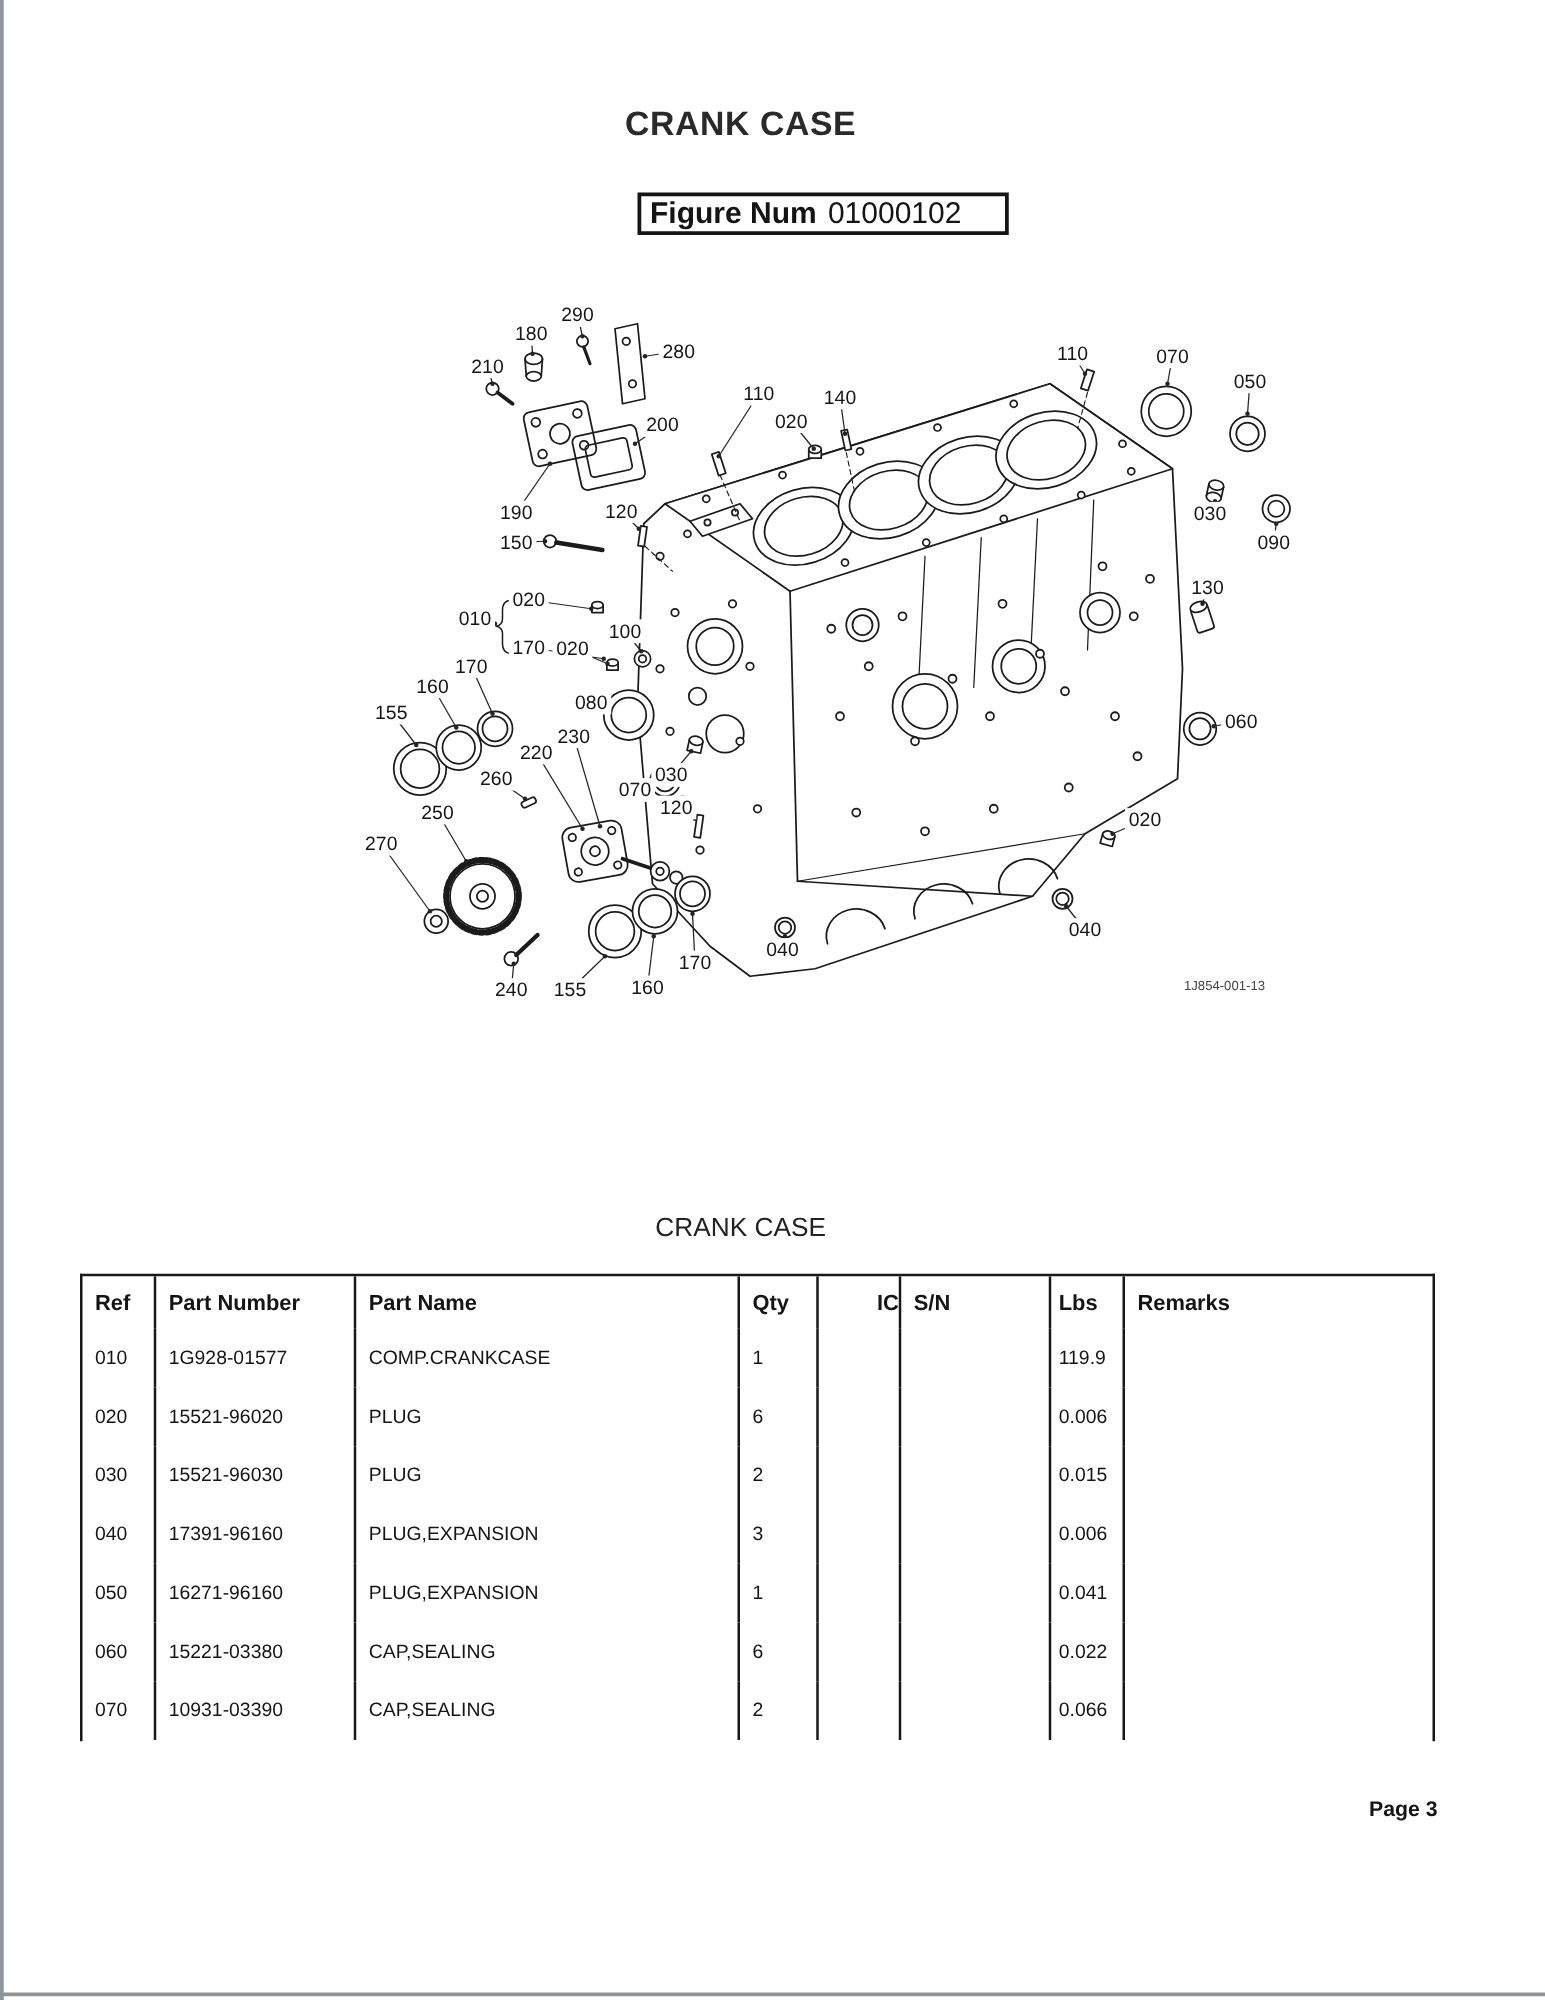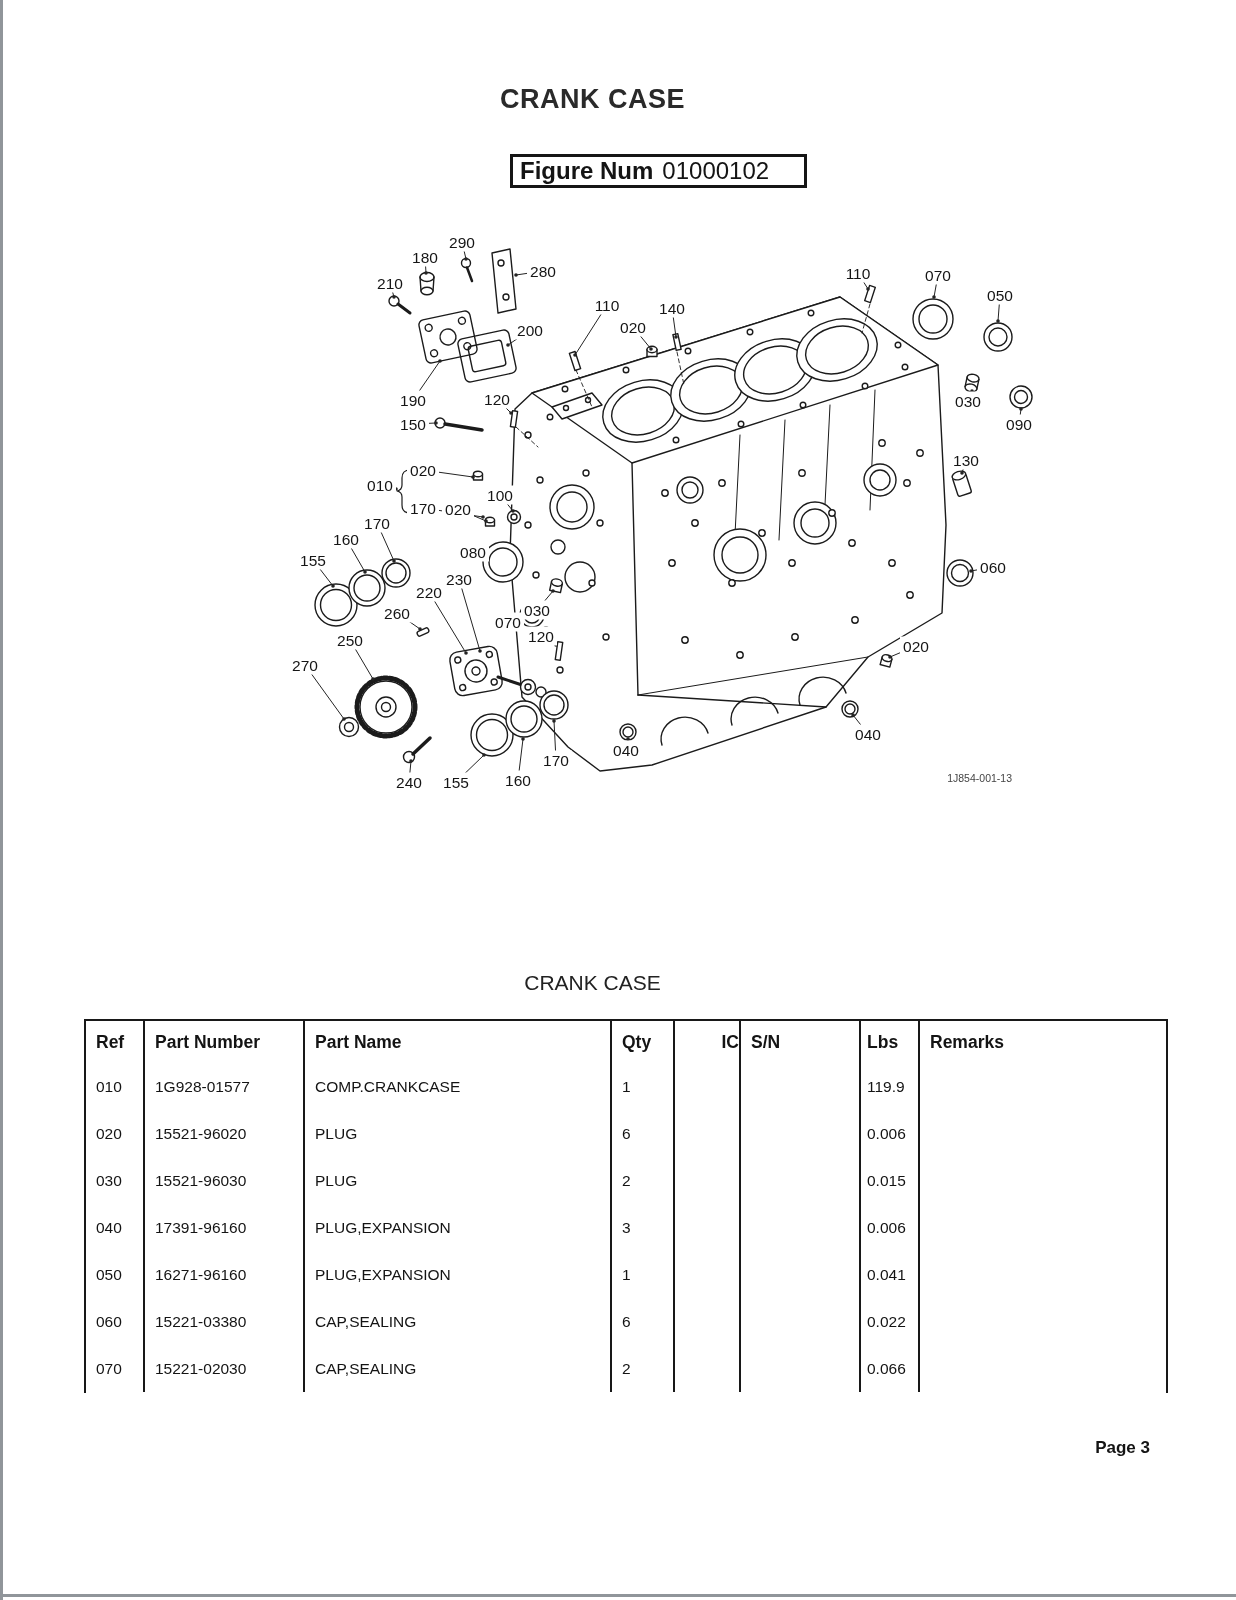--- a/index.html
+++ b/index.html
@@ -3,31 +3,31 @@
 <meta charset="utf-8">
 <style>
   * { margin:0; padding:0; box-sizing:border-box; }
   html,body { width:1236px; height:1600px; }
   body { background:#ffffff; font-family:"Liberation Sans", sans-serif; color:#141414; position:relative; overflow:hidden; }
 
   .title { position:absolute; top:84px; left:0; width:1185px; text-align:center; font-size:27px; letter-spacing:.5px; color:#2a2a2a; }
   .figure-box { position:absolute; left:510px; top:154px; width:297px; height:34px; border:3px solid #151515; display:flex; align-items:center; padding-left:7px; font-size:24px; background:#fff; }
   .figure-box .fig-label { font-weight:bold; margin-right:9px; }
 
-  .diagram { position:absolute; left:270px; top:225px; width:790px; height:580px; }
+  .diagram { position:absolute; left:270px; top:235px; width:790px; height:580px; }
   svg { font-family:"Liberation Sans", sans-serif; }
   #leaders line { stroke:#242424; stroke-width:1; }
   #leaders circle { fill:#242424; }
   #callouts text { font-size:15.5px; fill:#151515; text-anchor:middle; dominant-baseline:central; }
   .callout-bg { fill:#ffffff; }
   #diagram-code { font-size:10.5px; fill:#444; }
 
   .table-title { position:absolute; top:971px; left:0; width:1185px; text-align:center; font-size:21px; font-weight:normal; color:#222; }
 
-  .parts-table-wrap { position:absolute; left:84px; top:1019px; width:1084px; height:374px; border:2px solid #181818; border-bottom:none; overflow:hidden; background:#fff; }
+  .parts-table-wrap { position:absolute; left:64px; top:1019px; width:1084px; height:374px; border:2px solid #181818; border-bottom:none; overflow:hidden; background:#fff; }
   table { border-collapse:collapse; table-layout:fixed; width:100%; }
   th { height:42px; font-size:17.5px; text-align:left; padding-left:10px; border-right:2px solid #181818; vertical-align:middle; }
   td { height:47px; font-size:15.5px; padding-left:10px; border-right:2px solid #181818; vertical-align:middle; }
   th:last-child, td:last-child { border-right:none; }
   th:nth-child(5) { text-align:right; padding-left:0; }
   th:nth-child(7), td:nth-child(7) { padding-left:6px; }
 
   .page-num { position:absolute; top:1438px; right:86px; font-size:17px; font-weight:bold; }
 
   .edge-left { position:absolute; left:0; top:0; width:3px; height:1600px; background:#90959a; }
@@ -583,21 +583,21 @@
             <td>15221-03380</td>
             <td>CAP,SEALING</td>
             <td>6</td>
             <td></td>
             <td></td>
             <td>0.022</td>
             <td></td>
           </tr>
           <tr>
             <td>070</td>
-            <td>15221-02030</td>
+            <td>10931-03390</td>
             <td>CAP,SEALING</td>
             <td>2</td>
             <td></td>
             <td></td>
             <td>0.066</td>
             <td></td>
           </tr>
         </tbody>
     </table>
   </div>

